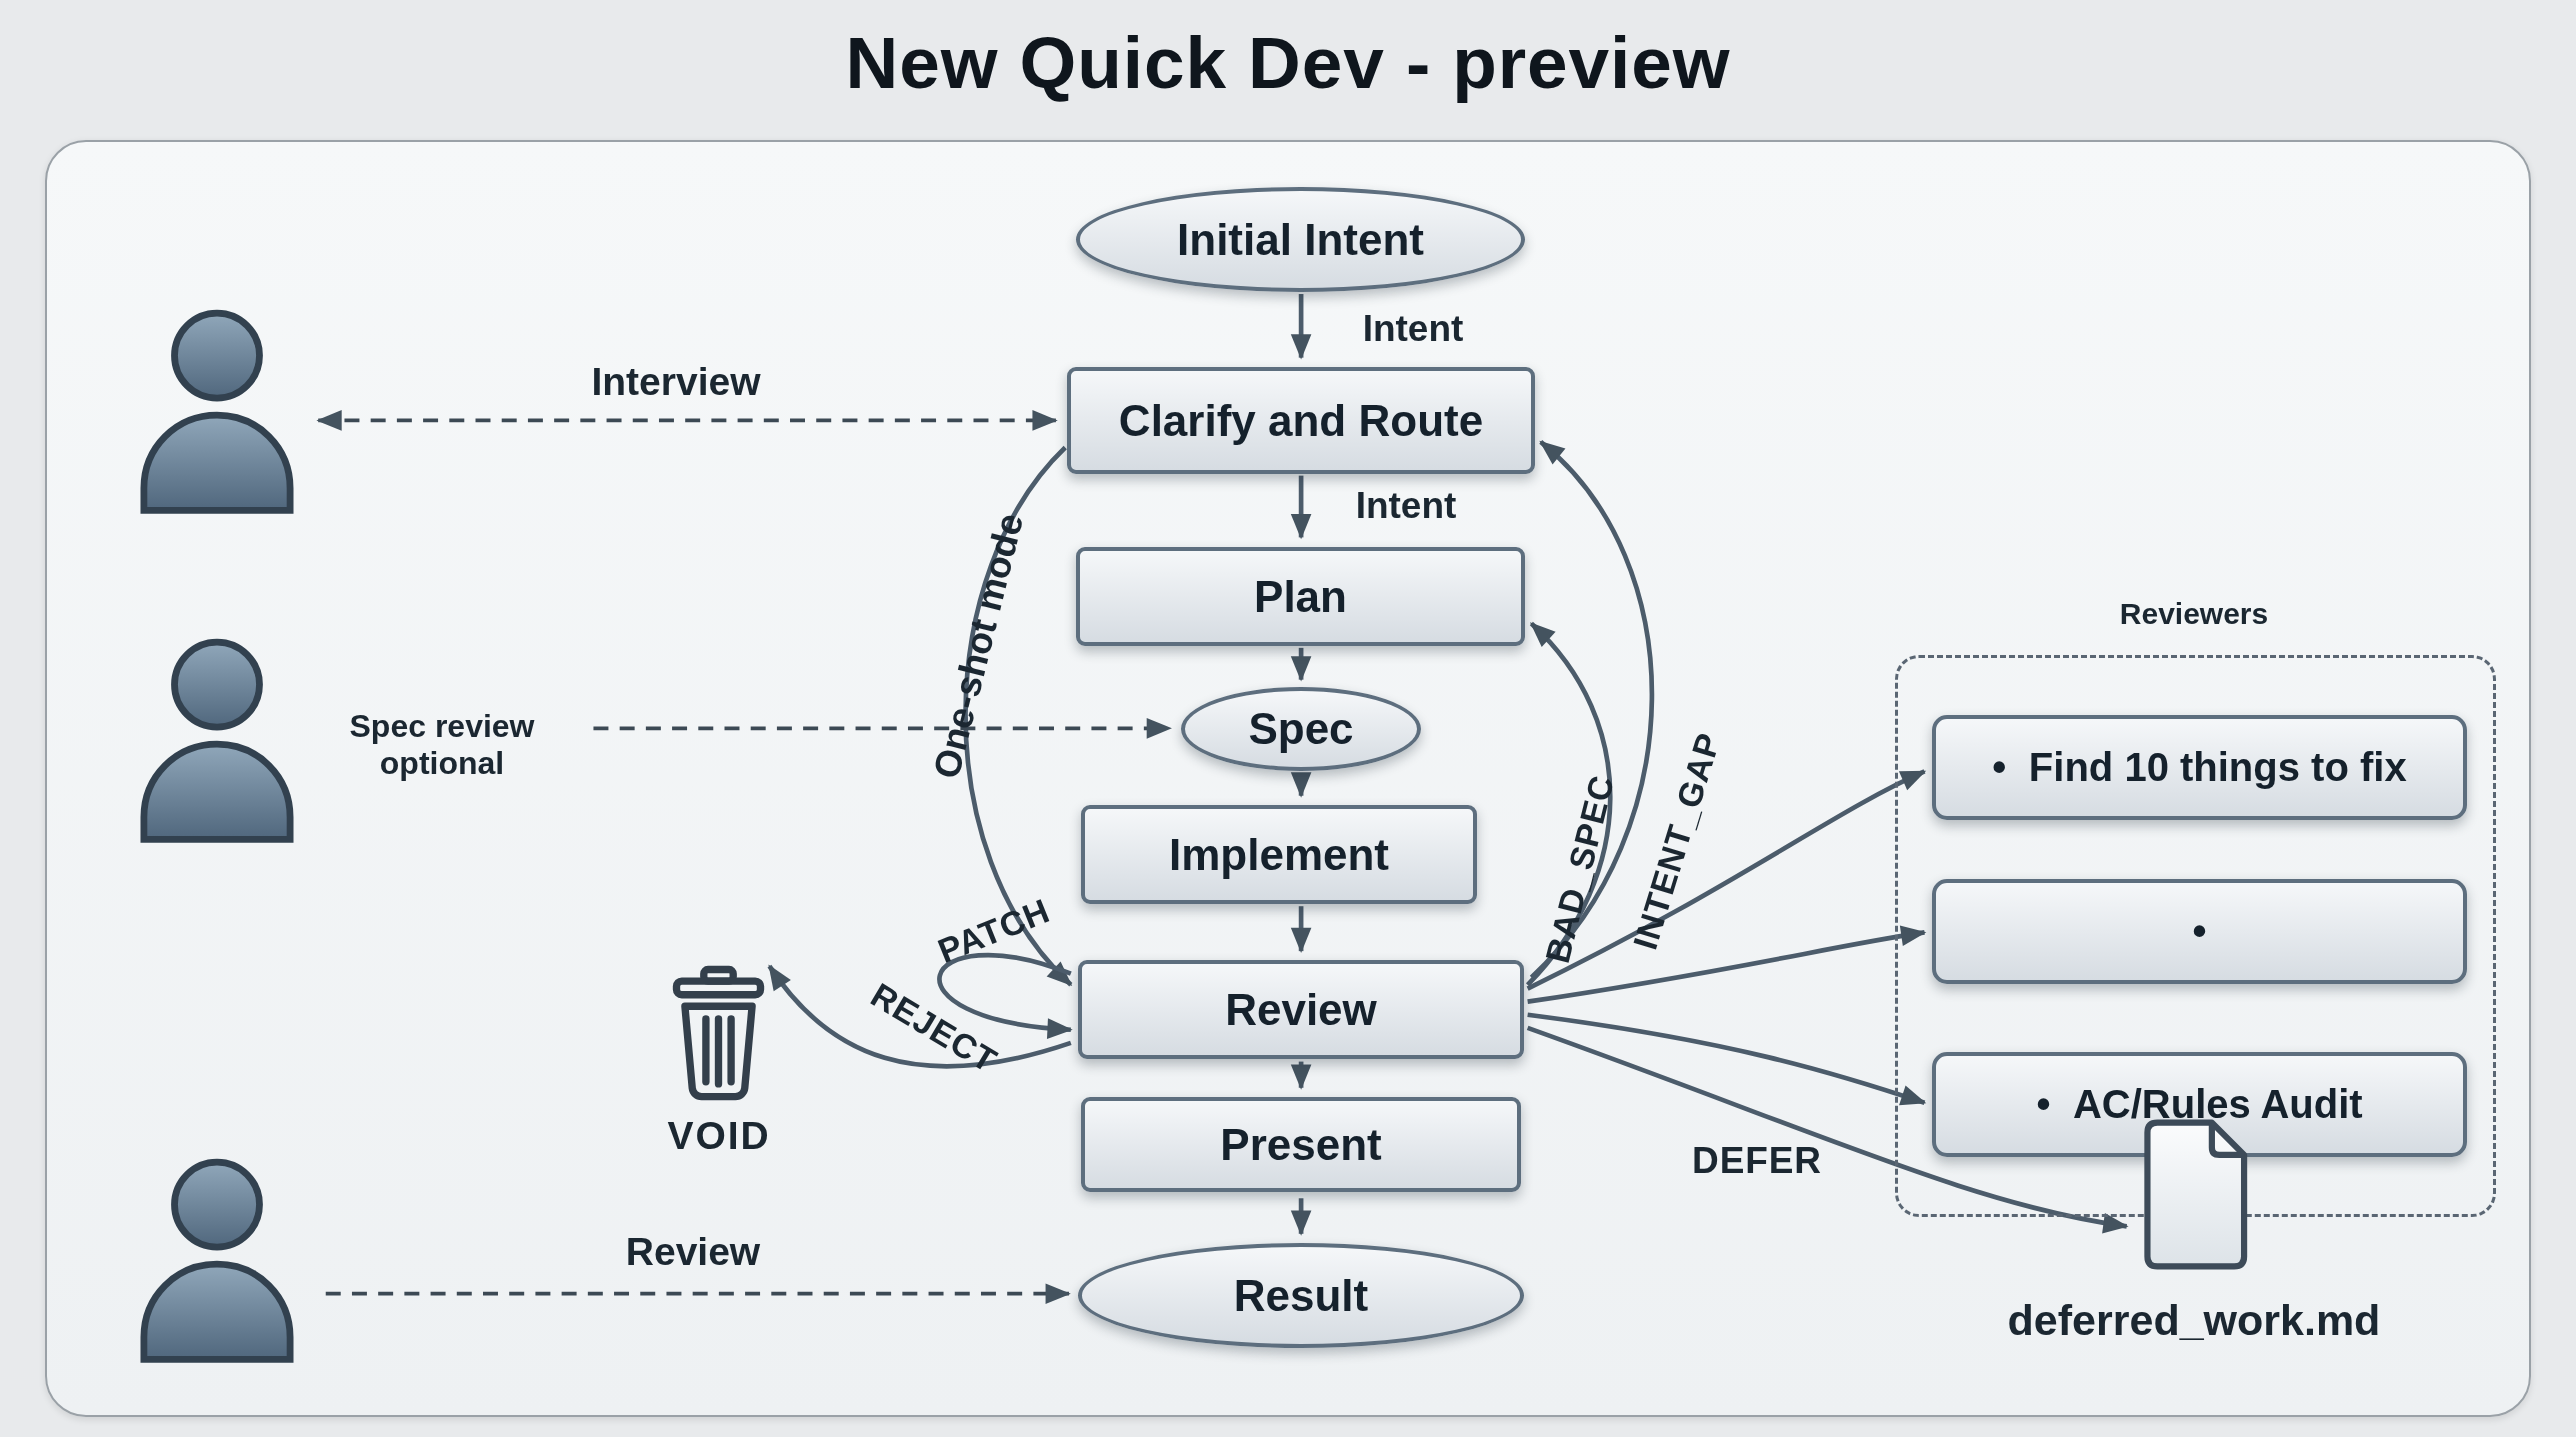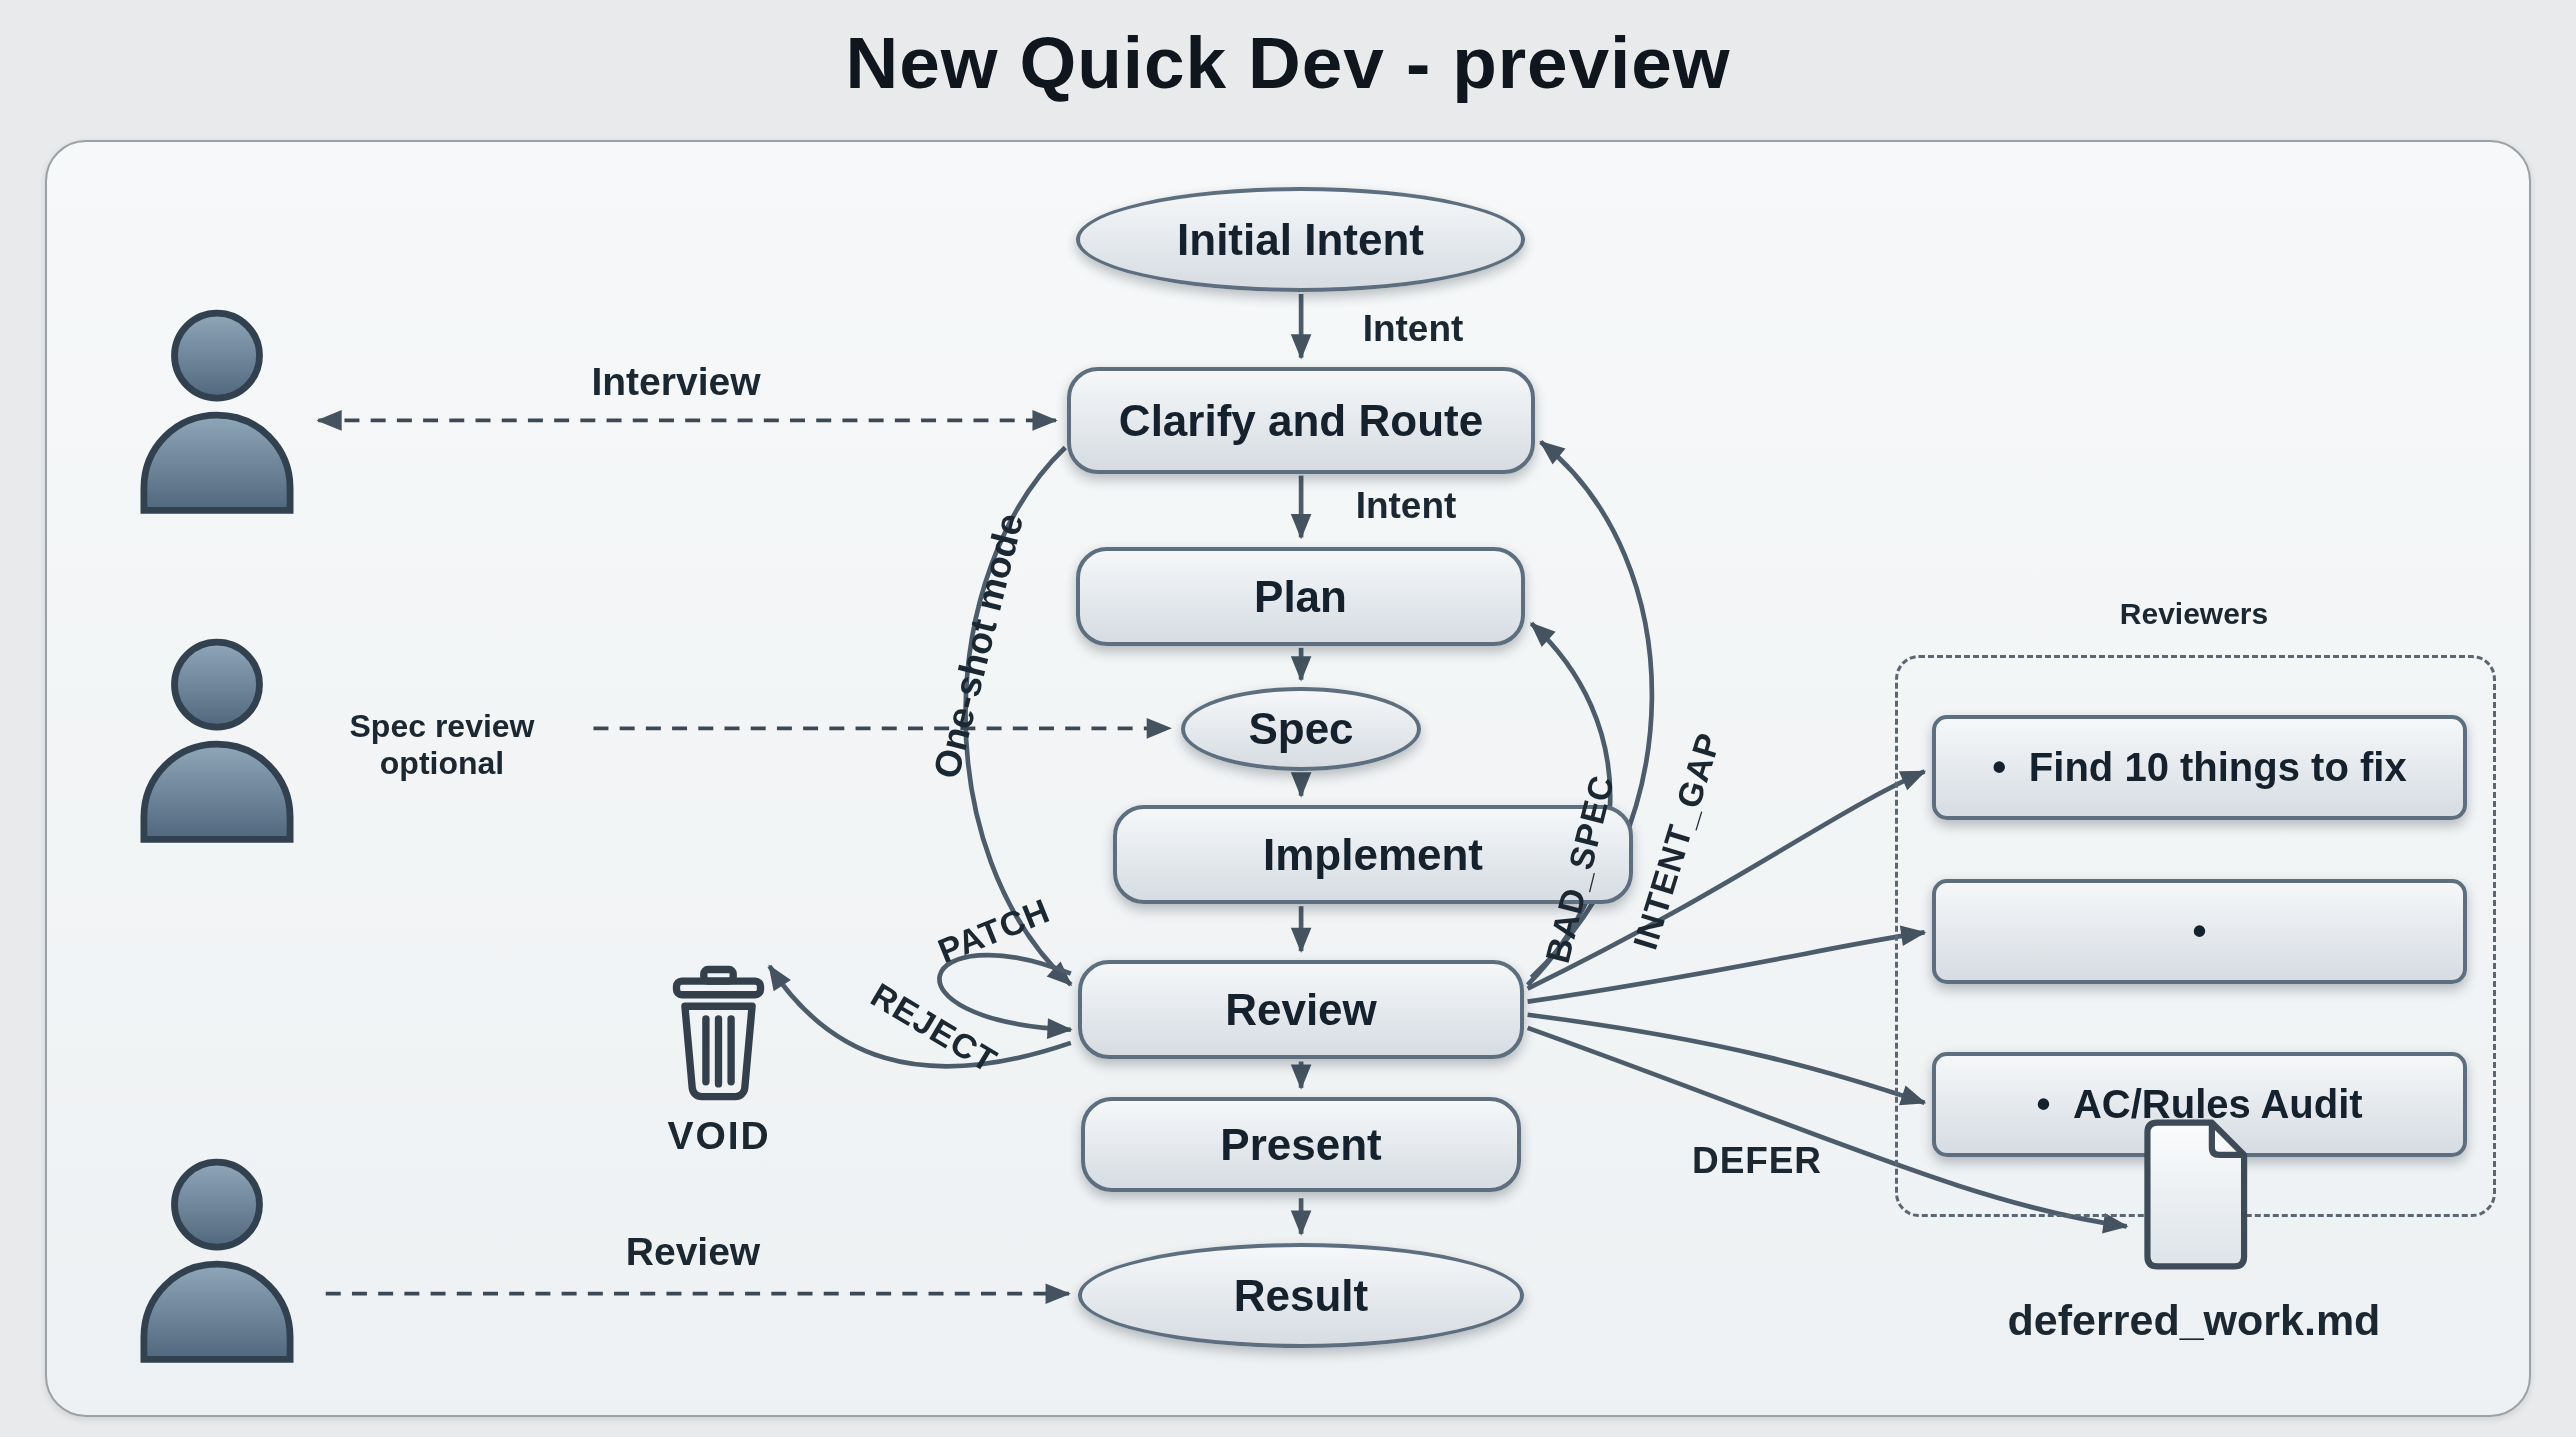--- a/index.html
+++ b/index.html
@@ -20,21 +20,21 @@
     position:absolute; left:45px; top:140px; width:2486px; height:1277px;
     background:linear-gradient(180deg,#f6f8f9,#eef1f3);
     border:2.8px solid #9aa1a7; border-radius:41px;
     box-shadow:0 2.8px 7.5px rgba(0,0,0,.10); z-index:0;
   }
   svg.wires { position:absolute; inset:0; width:2576px; height:1438px; z-index:1; }
   .node {
     position:absolute; display:flex; align-items:center; justify-content:center;
     text-align:center; z-index:2;
     background:linear-gradient(180deg,#f5f7f9,#d6dce2);
-    border:4.7px solid #5d6e7e; border-radius:31px;
+    border:4.7px solid #5d6e7e; border-radius:9px;
     box-shadow:0 5.6px 11.2px rgba(30,42,54,.28);
     font-size:44px; font-weight:bold; color:#15212c; white-space:nowrap;
   }
   .ellipse { border-radius:50% / 50%; }
   .lbl {
     position:absolute; font-weight:bold; color:#1b2731;
     white-space:nowrap; z-index:3; font-size:37px;
   }
   .tag { font-size:34px; letter-spacing:0.9px; }
   .reviewers-frame {
@@ -87,21 +87,21 @@
       <path d="M340 449 L1128 449" marker-start="url(#ah)" marker-end="url(#ah)"></path>
       <path d="M634 778 L1250 778" marker-end="url(#ah)"></path>
       <path d="M348 1382 L1142 1382" marker-end="url(#ah)"></path>
     </g>
   </svg>
 
   <div class="node ellipse" style="left:1076px; top:187px; width:449px; height:105px;text-align:center;">Initial Intent</div>
   <div class="node" style="left:1067px; top:367px; width:468px; height:107px;">Clarify and Route</div>
   <div class="node ellipse" style="left:1181px; top:687px; width:240px; height:84px;">Spec</div>
   <div class="node" style="left:1076px; top:547px; width:449px; height:99px;">Plan</div>
-  <div class="node" style="left:1081px; top:805px; width:520px; height:99px;margin-left:32px;">Implement</div>
+  <div class="node" style="left:1081px; top:805px; width:396px; height:99px;">Implement</div>
   <div class="node" style="left:1078px; top:960px; width:446px; height:99px;">Review</div>
   <div class="node" style="left:1081px; top:1097px; width:440px; height:95px;">Present</div>
   <div class="node ellipse" style="left:1078px; top:1243px; width:446px; height:105px;">Result</div>
 
   <span class="lbl" style="left:1413px; top:329px; transform:translate(-50%,-50%);">Intent</span>
   <span class="lbl" style="left:1406px; top:506px; transform:translate(-50%,-50%);">Intent</span>
   <span class="lbl" style="left:676px; top:382px; transform:translate(-50%,-50%); font-size:39px;">Interview</span>
   <div class="lbl" style="left:442px; top:745px; transform:translate(-50%,-50%); font-size:32px; text-align:center; white-space:normal; width:393px;">
     <div>Spec review</div>
     <div>optional</div>

